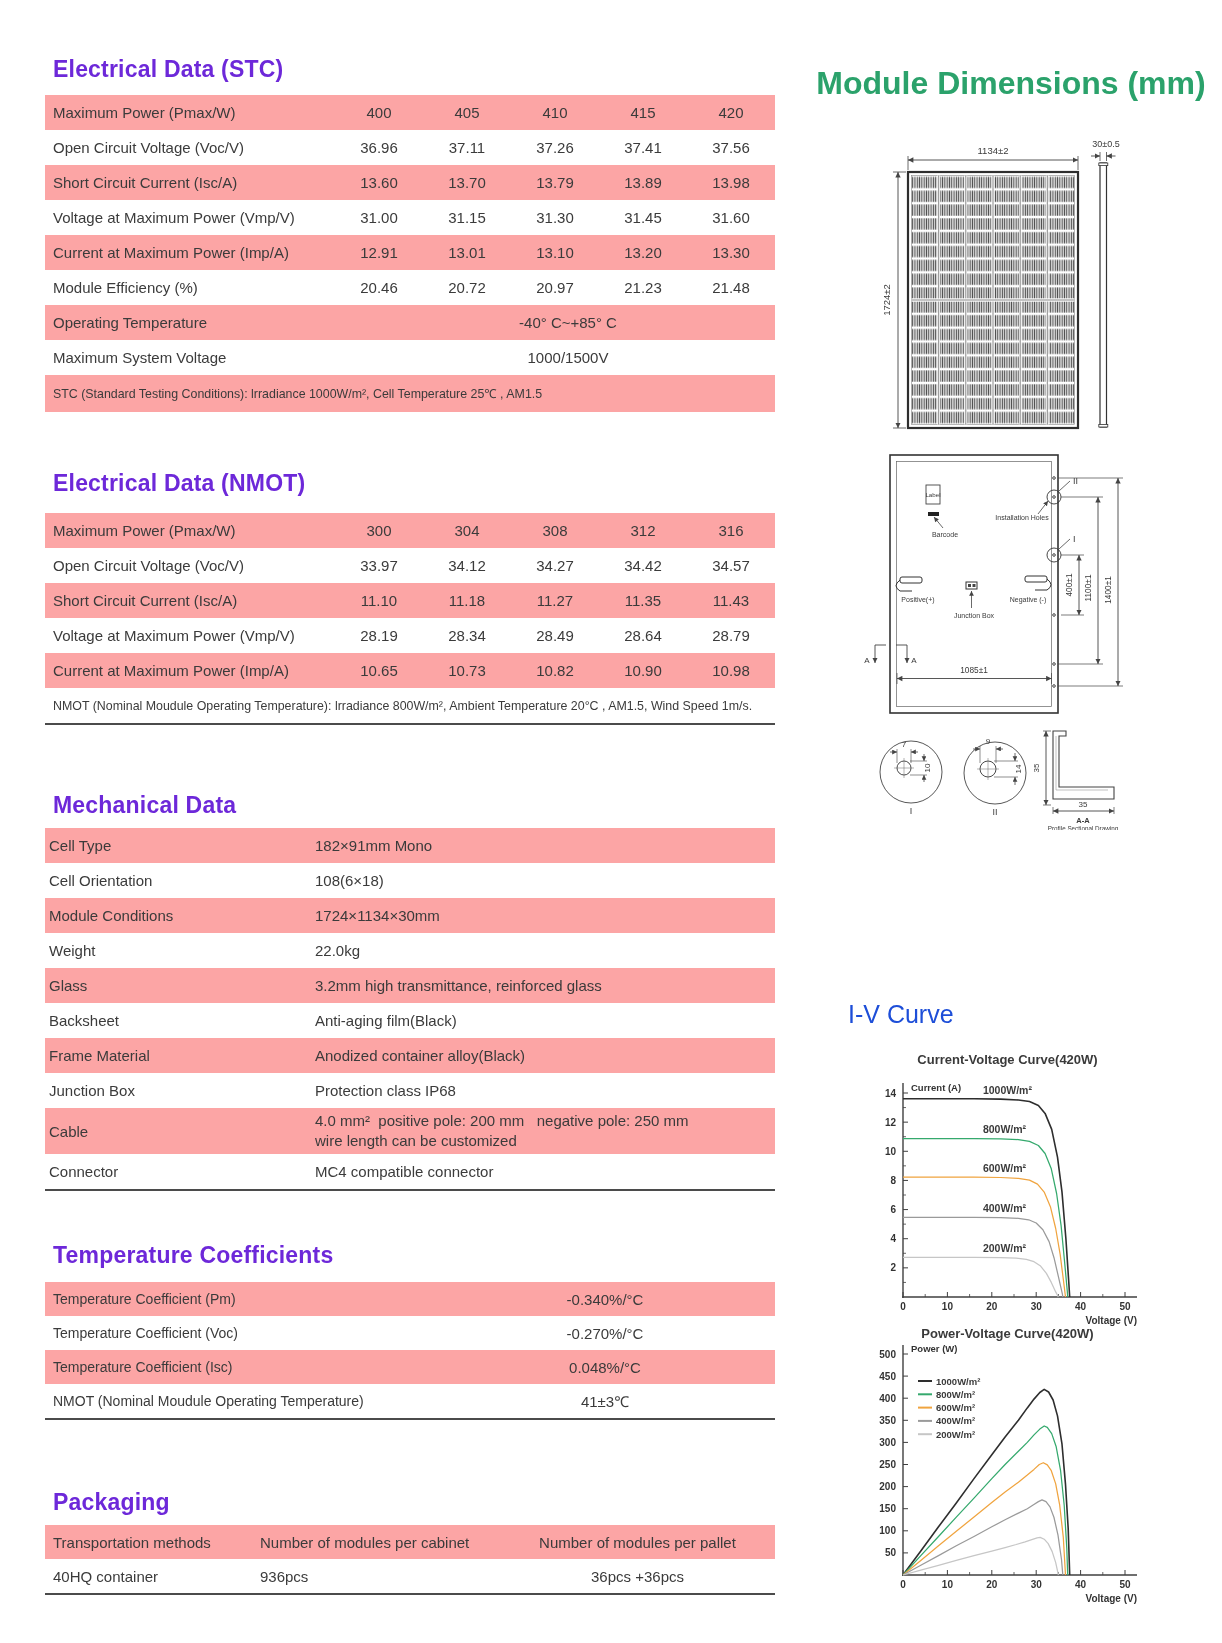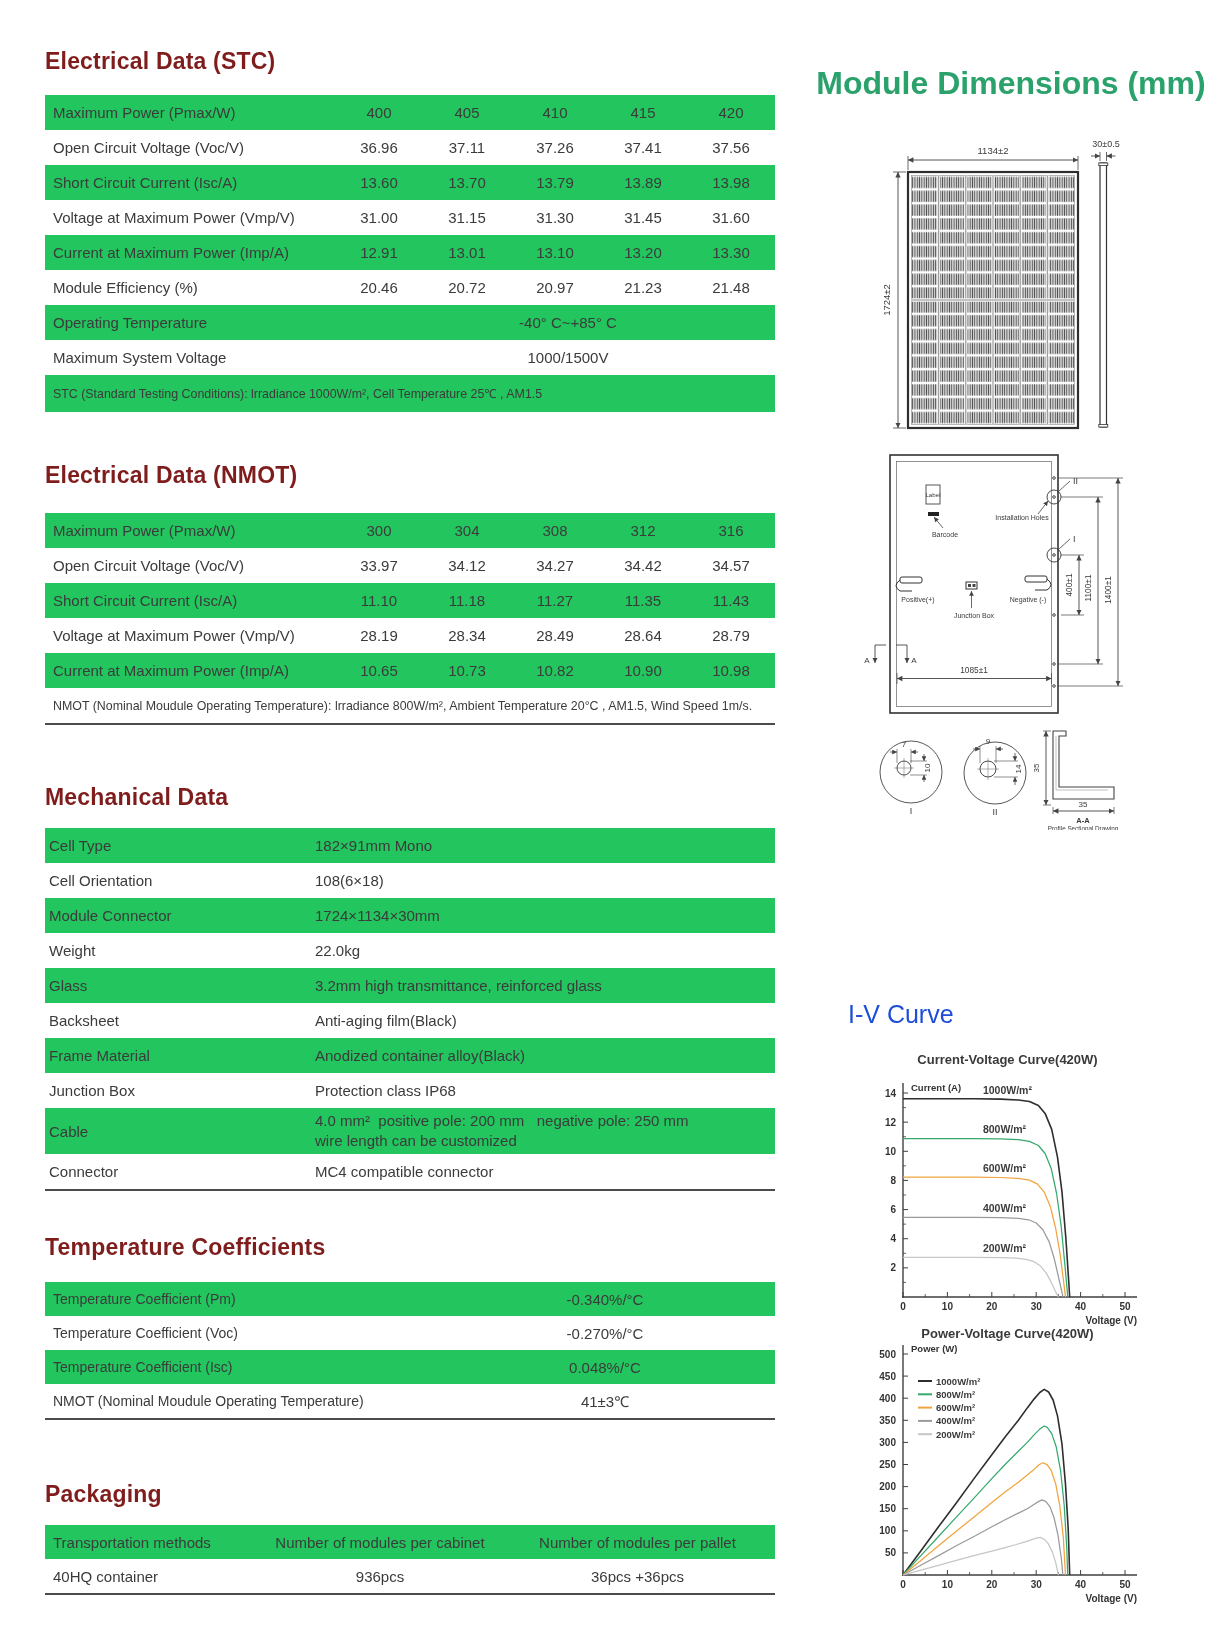--- a/index.html
+++ b/index.html
@@ -1,36 +1,36 @@
 <!DOCTYPE html>
 <html><head>
 <meta charset="utf-8">
 <style>
   *{box-sizing:border-box}
   html,body{margin:0;padding:0}
   body{width:1222px;height:1643px;position:relative;background:#fff;
        font-family:"Liberation Sans",sans-serif;color:#3b3b3b;overflow:hidden}
   .abs{position:absolute}
-  .sec-title{position:absolute;margin:0;font-weight:bold;color:#7f1d1d;font-size:23px;letter-spacing:.2px}
+  .sec-title{position:absolute;margin:8px;font-weight:bold;color:#6d28d9;font-size:23px;letter-spacing:.2px}
   .tbl{position:absolute;left:45px;width:730px}
   .trow{display:flex;align-items:center;min-height:35px}
   .trow.h34{min-height:34px}
-  .shade{background:#22c55e}
+  .shade{background:#fca5a5}
   .cl{flex:0 0 290px;padding-left:8px;font-size:15px}
   .cv{flex:0 0 88px;text-align:center;font-size:15px}
   .cspan{flex:1;text-align:center;font-size:15px;padding-left:26px}
   .tnote{display:flex;align-items:center;min-height:37px;font-size:12.4px;padding-left:8px}
   .tnote.white{min-height:35px}
   .bordered{border-bottom:2px solid #4b4b4b}
   .ml{flex:0 0 270px;padding-left:4px;font-size:15px}
   .mv{flex:1;font-size:15px;line-height:20px;white-space:pre-wrap;padding:3px 0}
   .tl{flex:0 0 390px;padding-left:8px;font-size:14px}
   .tv{flex:1;text-align:center;font-size:15px}
   .p0{flex:0 0 215px;padding-left:8px;font-size:15px}
-  .p1{flex:0 0 240px;text-align:center;font-size:15px}
+  .p1{flex:0 0 240px;text-align:left;font-size:15px}
   .p2{flex:1;text-align:center;font-size:15px}
   .csub{position:absolute;font-size:13px;font-weight:bold;color:#3a3a3a;text-align:center}
   .dims-title{position:absolute;left:800px;top:65px;width:422px;text-align:center;
               font-size:32px;font-weight:bold;color:#2ba26b;margin:0}
   .iv-title{position:absolute;left:848px;top:1000px;font-size:25px;font-weight:normal;color:#1d4ed8;margin:0}
   svg text{font-family:"Liberation Sans",sans-serif}
 </style>
 </head>
 <body>
 
@@ -144,21 +144,21 @@
 <div id="t-mech" class="tbl bordered" style="top:828px">
     <div class="trow shade">
       <div class="ml">Cell Type</div>
       <div class="mv">182×91mm Mono</div>
     </div>
     <div class="trow">
       <div class="ml">Cell Orientation</div>
       <div class="mv">108(6×18)</div>
     </div>
     <div class="trow shade">
-      <div class="ml">Module Connector</div>
+      <div class="ml">Module Conditions</div>
       <div class="mv">1724×1134×30mm</div>
     </div>
     <div class="trow">
       <div class="ml">Weight</div>
       <div class="mv">22.0kg</div>
     </div>
     <div class="trow shade">
       <div class="ml">Glass</div>
       <div class="mv">3.2mm high transmittance, reinforced glass</div>
     </div>

